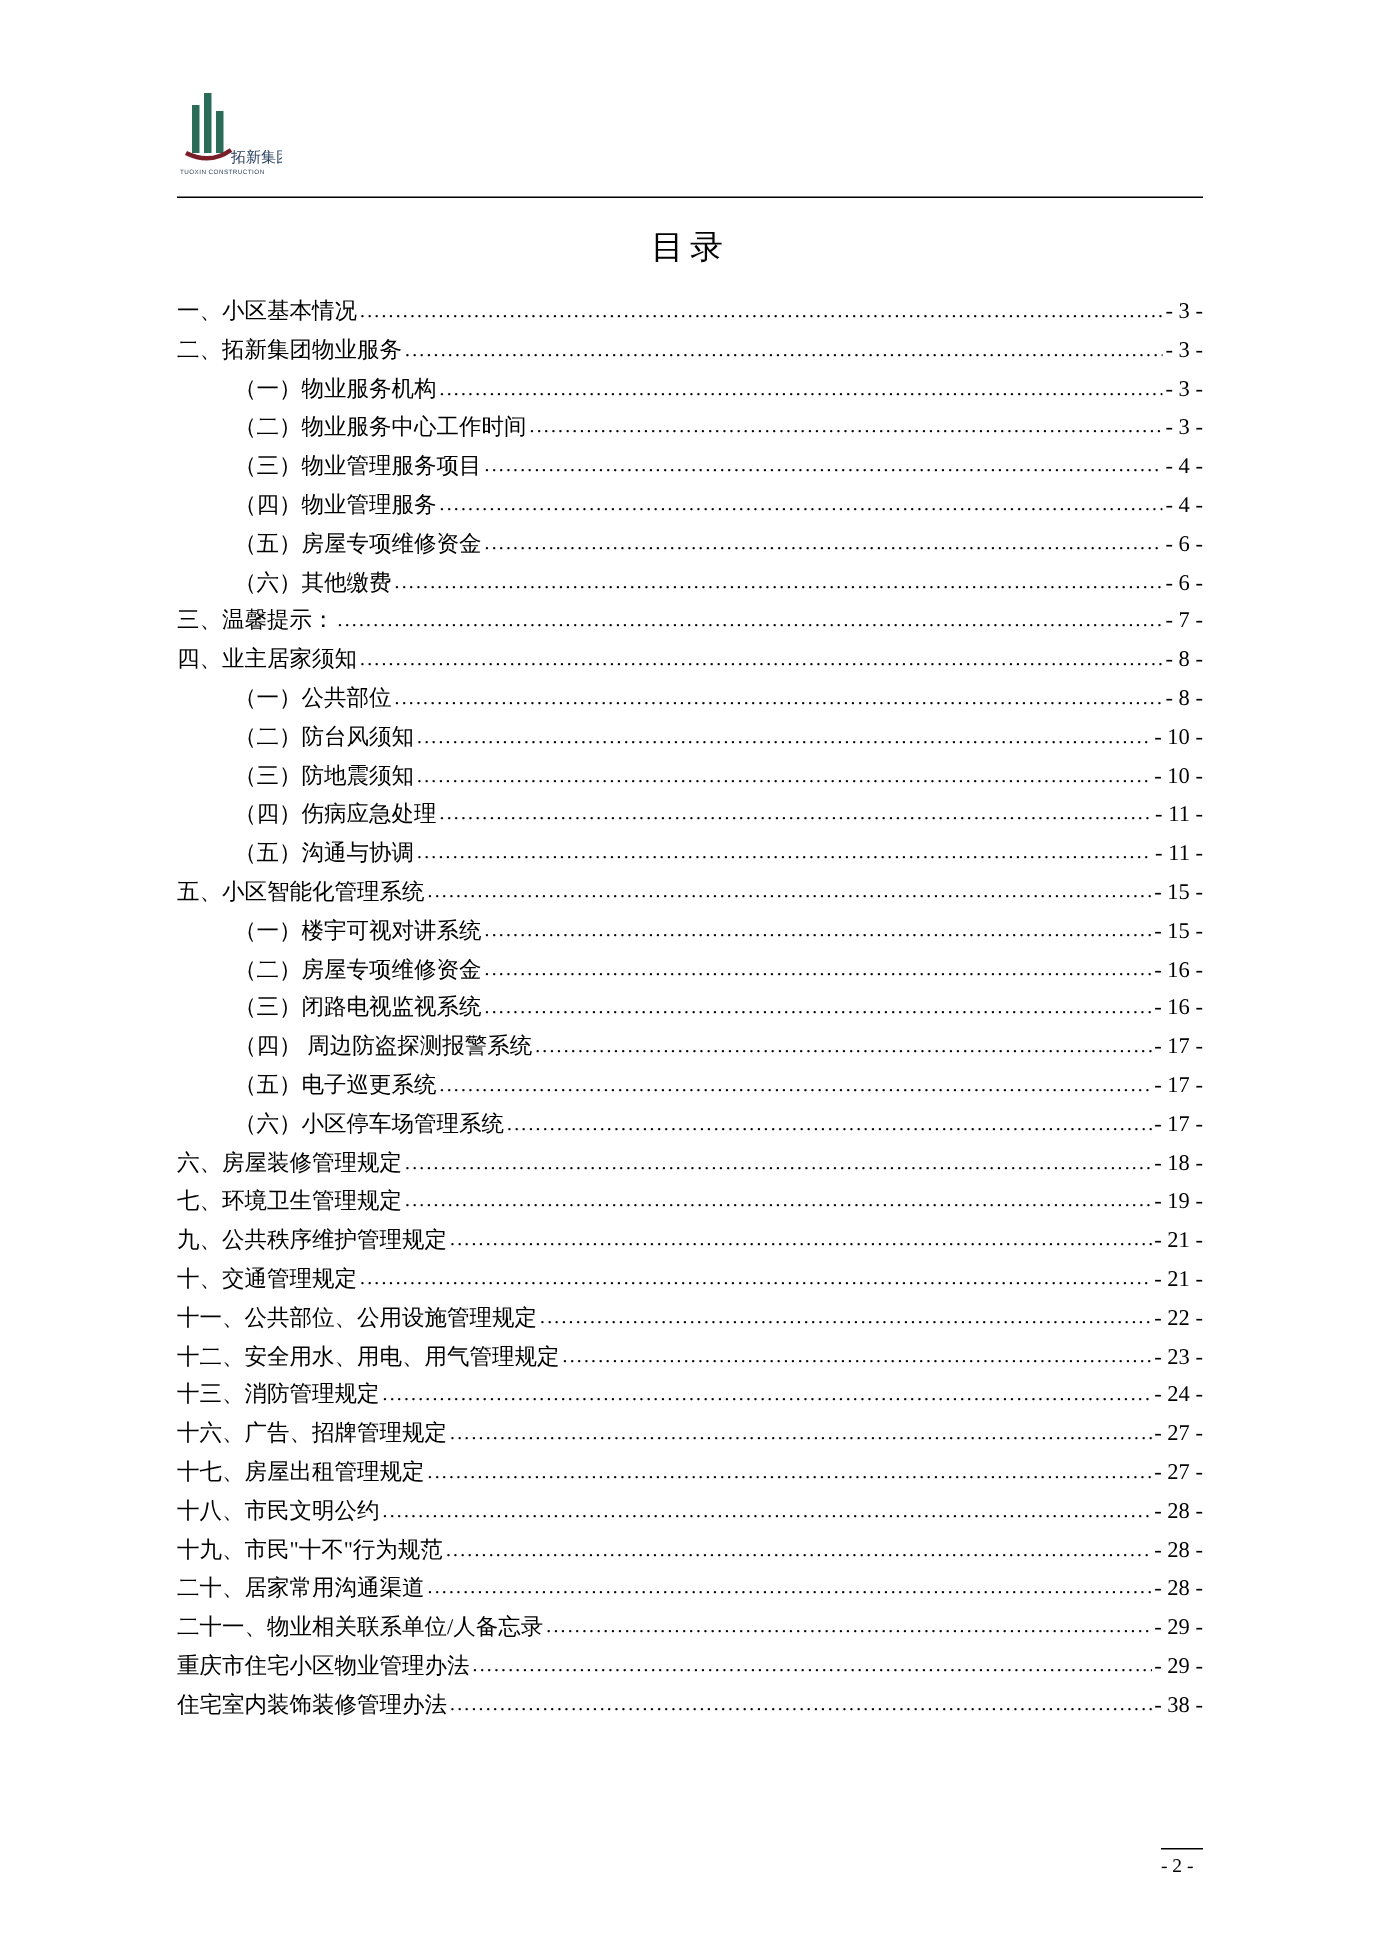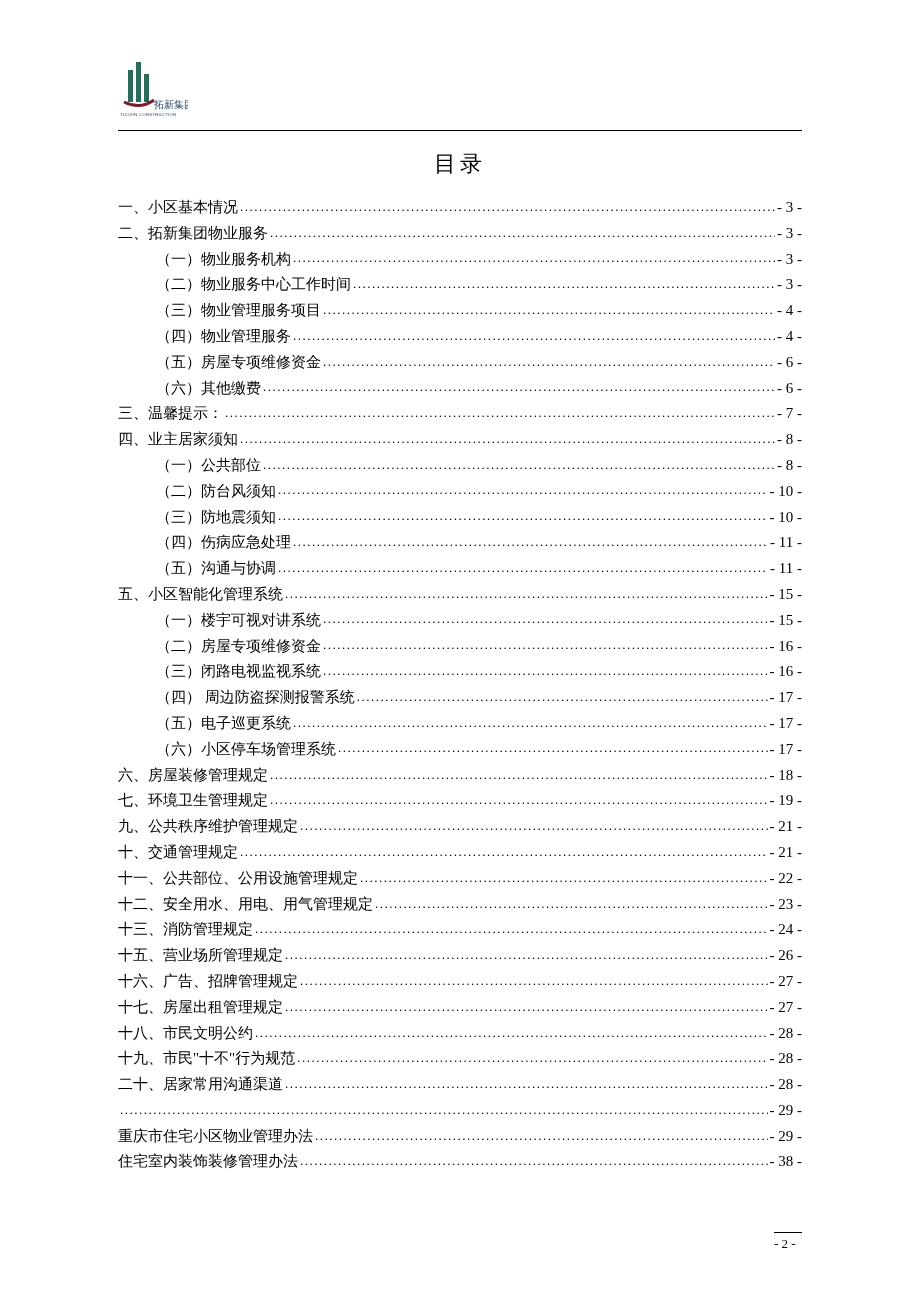--- a/index.html
+++ b/index.html
@@ -37,21 +37,21 @@
     .toc {
       font-size: 15px;
     }
     .toc-row {
       display: flex;
       align-items: baseline;
       line-height: 1.72;
       white-space: nowrap;
     }
     .toc-row.indent1 { padding-left: 0; }
-    .toc-row.indent2 { padding-left: 38px; align-items: center; }
+    .toc-row.indent2 { padding-left: 38px; }
     .toc-label { flex: 0 0 auto; }
     .toc-dots {
       flex: 1 1 auto;
       overflow: hidden;
       letter-spacing: 1.5px;
       font-size: 13px;
       margin: 0 2px;
       position: relative;
       top: -1px;
     }
@@ -241,25 +241,20 @@
         <span class="toc-label">十二、安全用水、用电、用气管理规定</span>
         <span class="toc-dots"></span>
         <span class="toc-page">- 23 -</span>
       </div>
       <div class="toc-row indent1">
         <span class="toc-label">十三、消防管理规定</span>
         <span class="toc-dots"></span>
         <span class="toc-page">- 24 -</span>
       </div>
       <div class="toc-row indent1">
-        <span class="toc-label">十五、营业场所管理规定</span>
-        <span class="toc-dots"></span>
-        <span class="toc-page">- 26 -</span>
-      </div>
-      <div class="toc-row indent1">
         <span class="toc-label">十六、广告、招牌管理规定</span>
         <span class="toc-dots"></span>
         <span class="toc-page">- 27 -</span>
       </div>
       <div class="toc-row indent1">
         <span class="toc-label">十七、房屋出租管理规定</span>
         <span class="toc-dots"></span>
         <span class="toc-page">- 27 -</span>
       </div>
       <div class="toc-row indent1">
@@ -271,20 +266,21 @@
         <span class="toc-label">十九、市民"十不"行为规范</span>
         <span class="toc-dots"></span>
         <span class="toc-page">- 28 -</span>
       </div>
       <div class="toc-row indent1">
         <span class="toc-label">二十、居家常用沟通渠道</span>
         <span class="toc-dots"></span>
         <span class="toc-page">- 28 -</span>
       </div>
       <div class="toc-row indent1">
+        <span class="toc-label">二十一、物业相关联系单位/人备忘录</span>
         <span class="toc-dots"></span>
         <span class="toc-page">- 29 -</span>
       </div>
       <div class="toc-row indent1">
         <span class="toc-label">重庆市住宅小区物业管理办法</span>
         <span class="toc-dots"></span>
         <span class="toc-page">- 29 -</span>
       </div>
       <div class="toc-row indent1">
         <span class="toc-label">住宅室内装饰装修管理办法</span>

